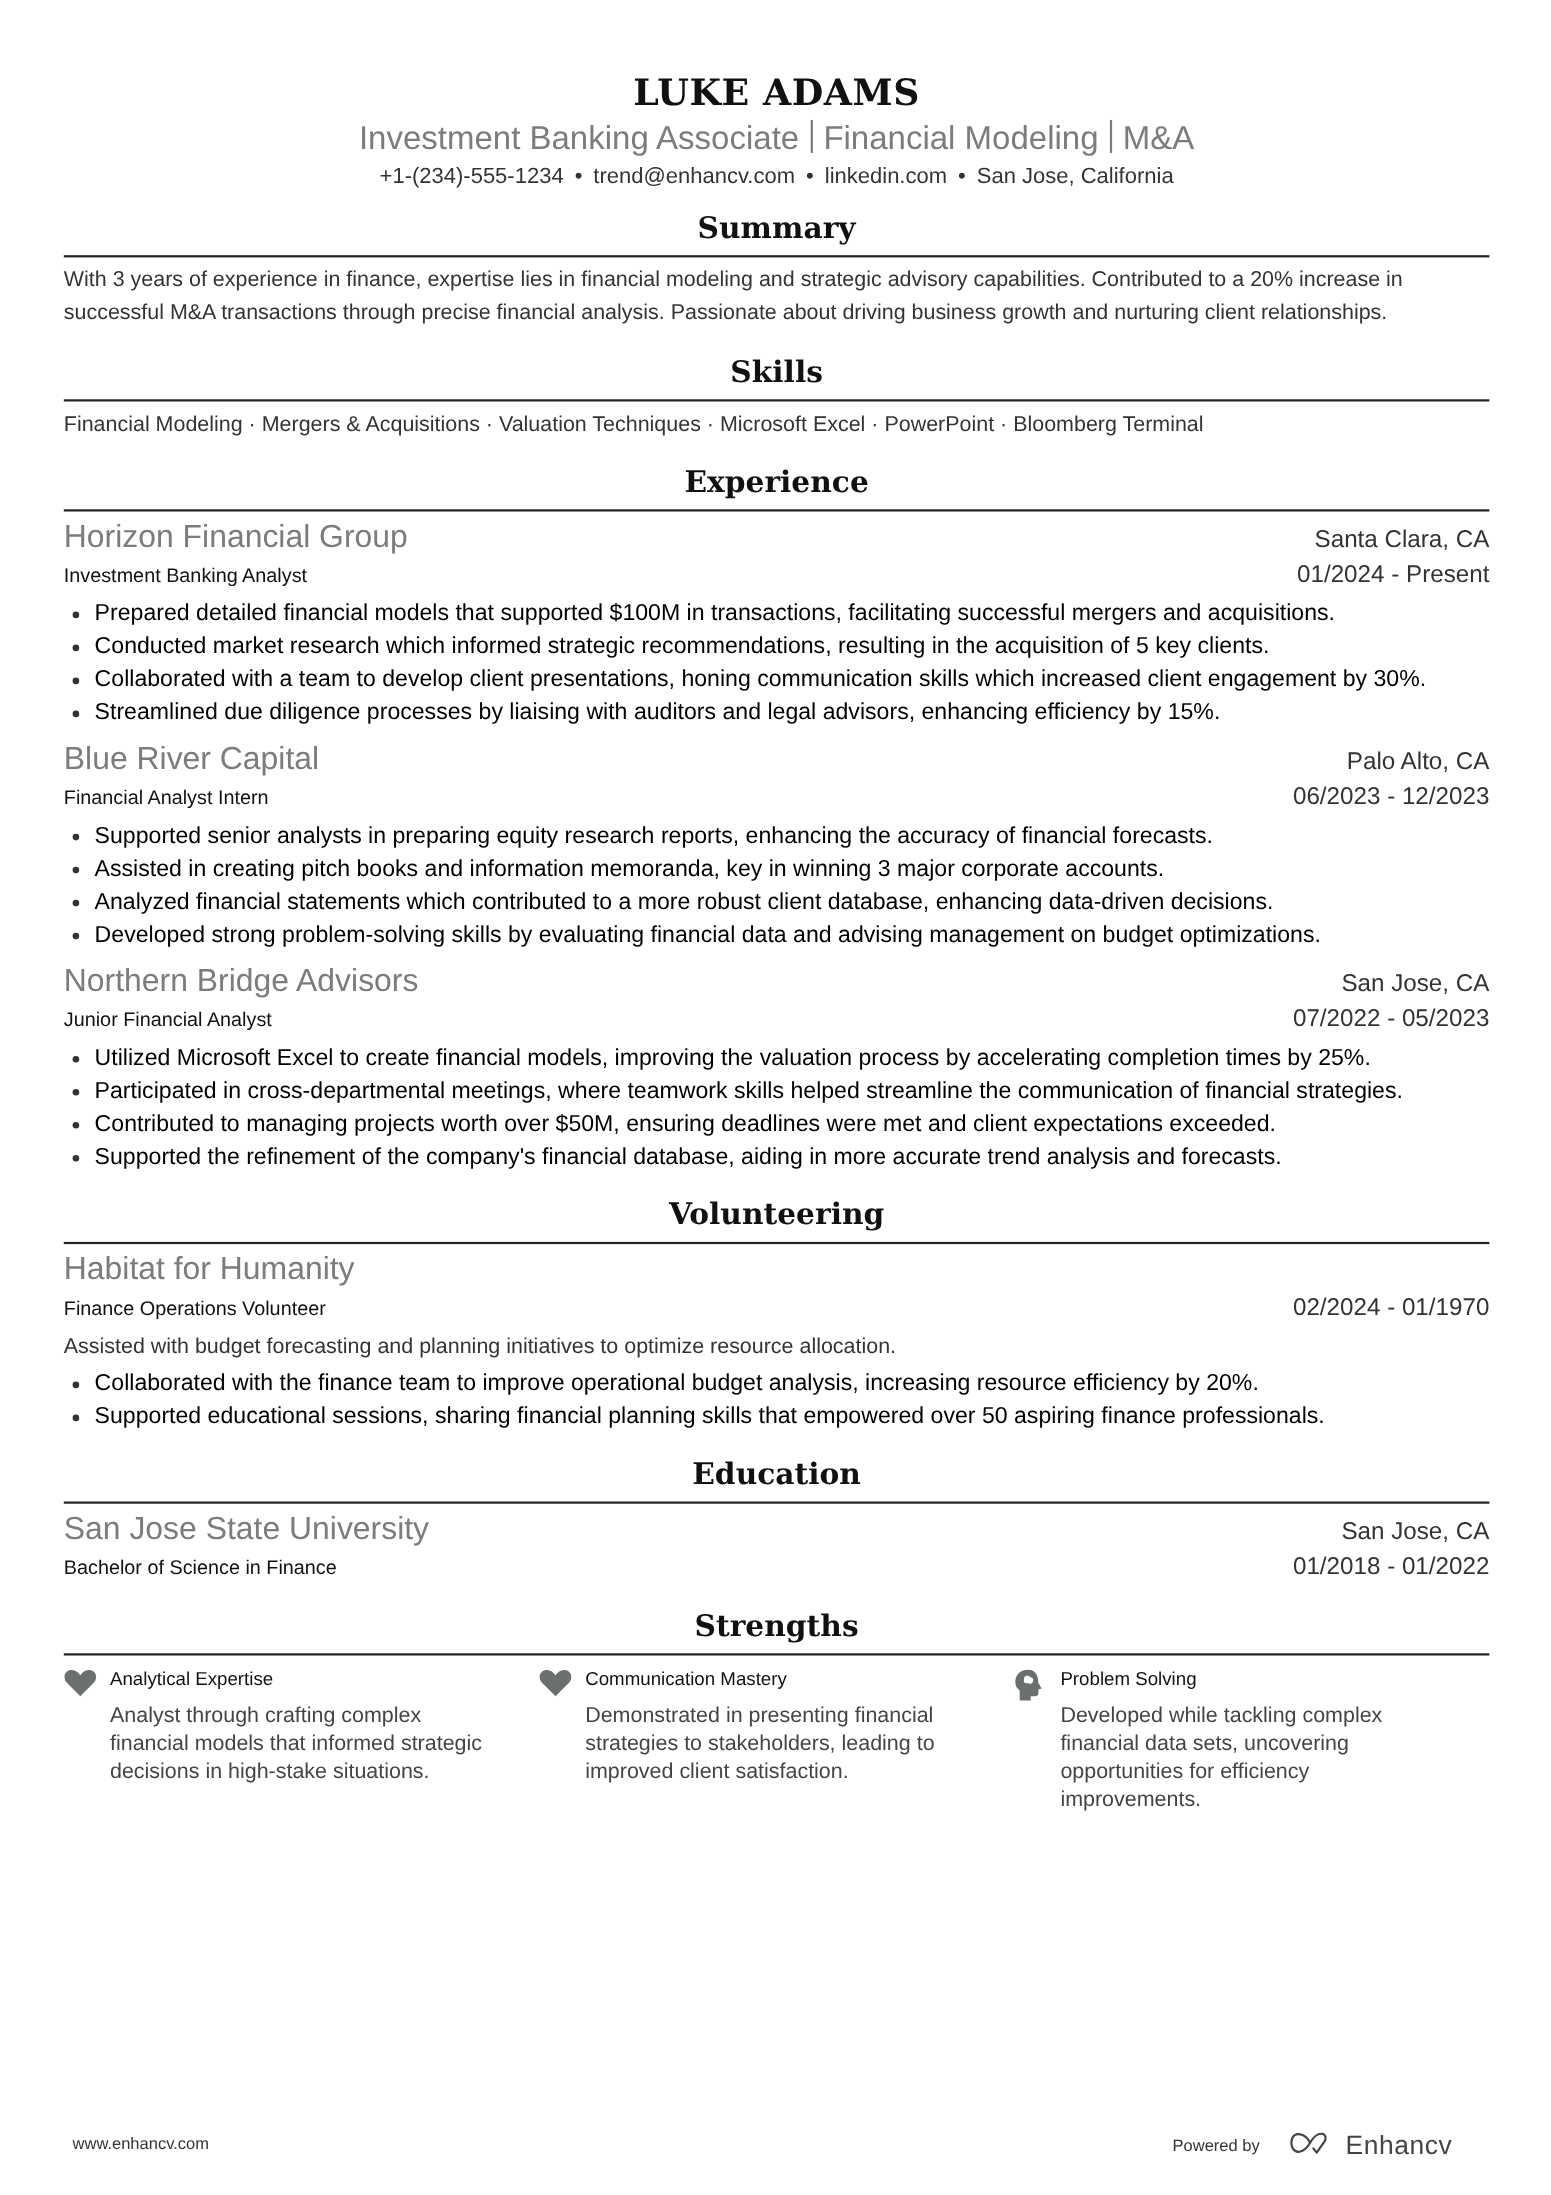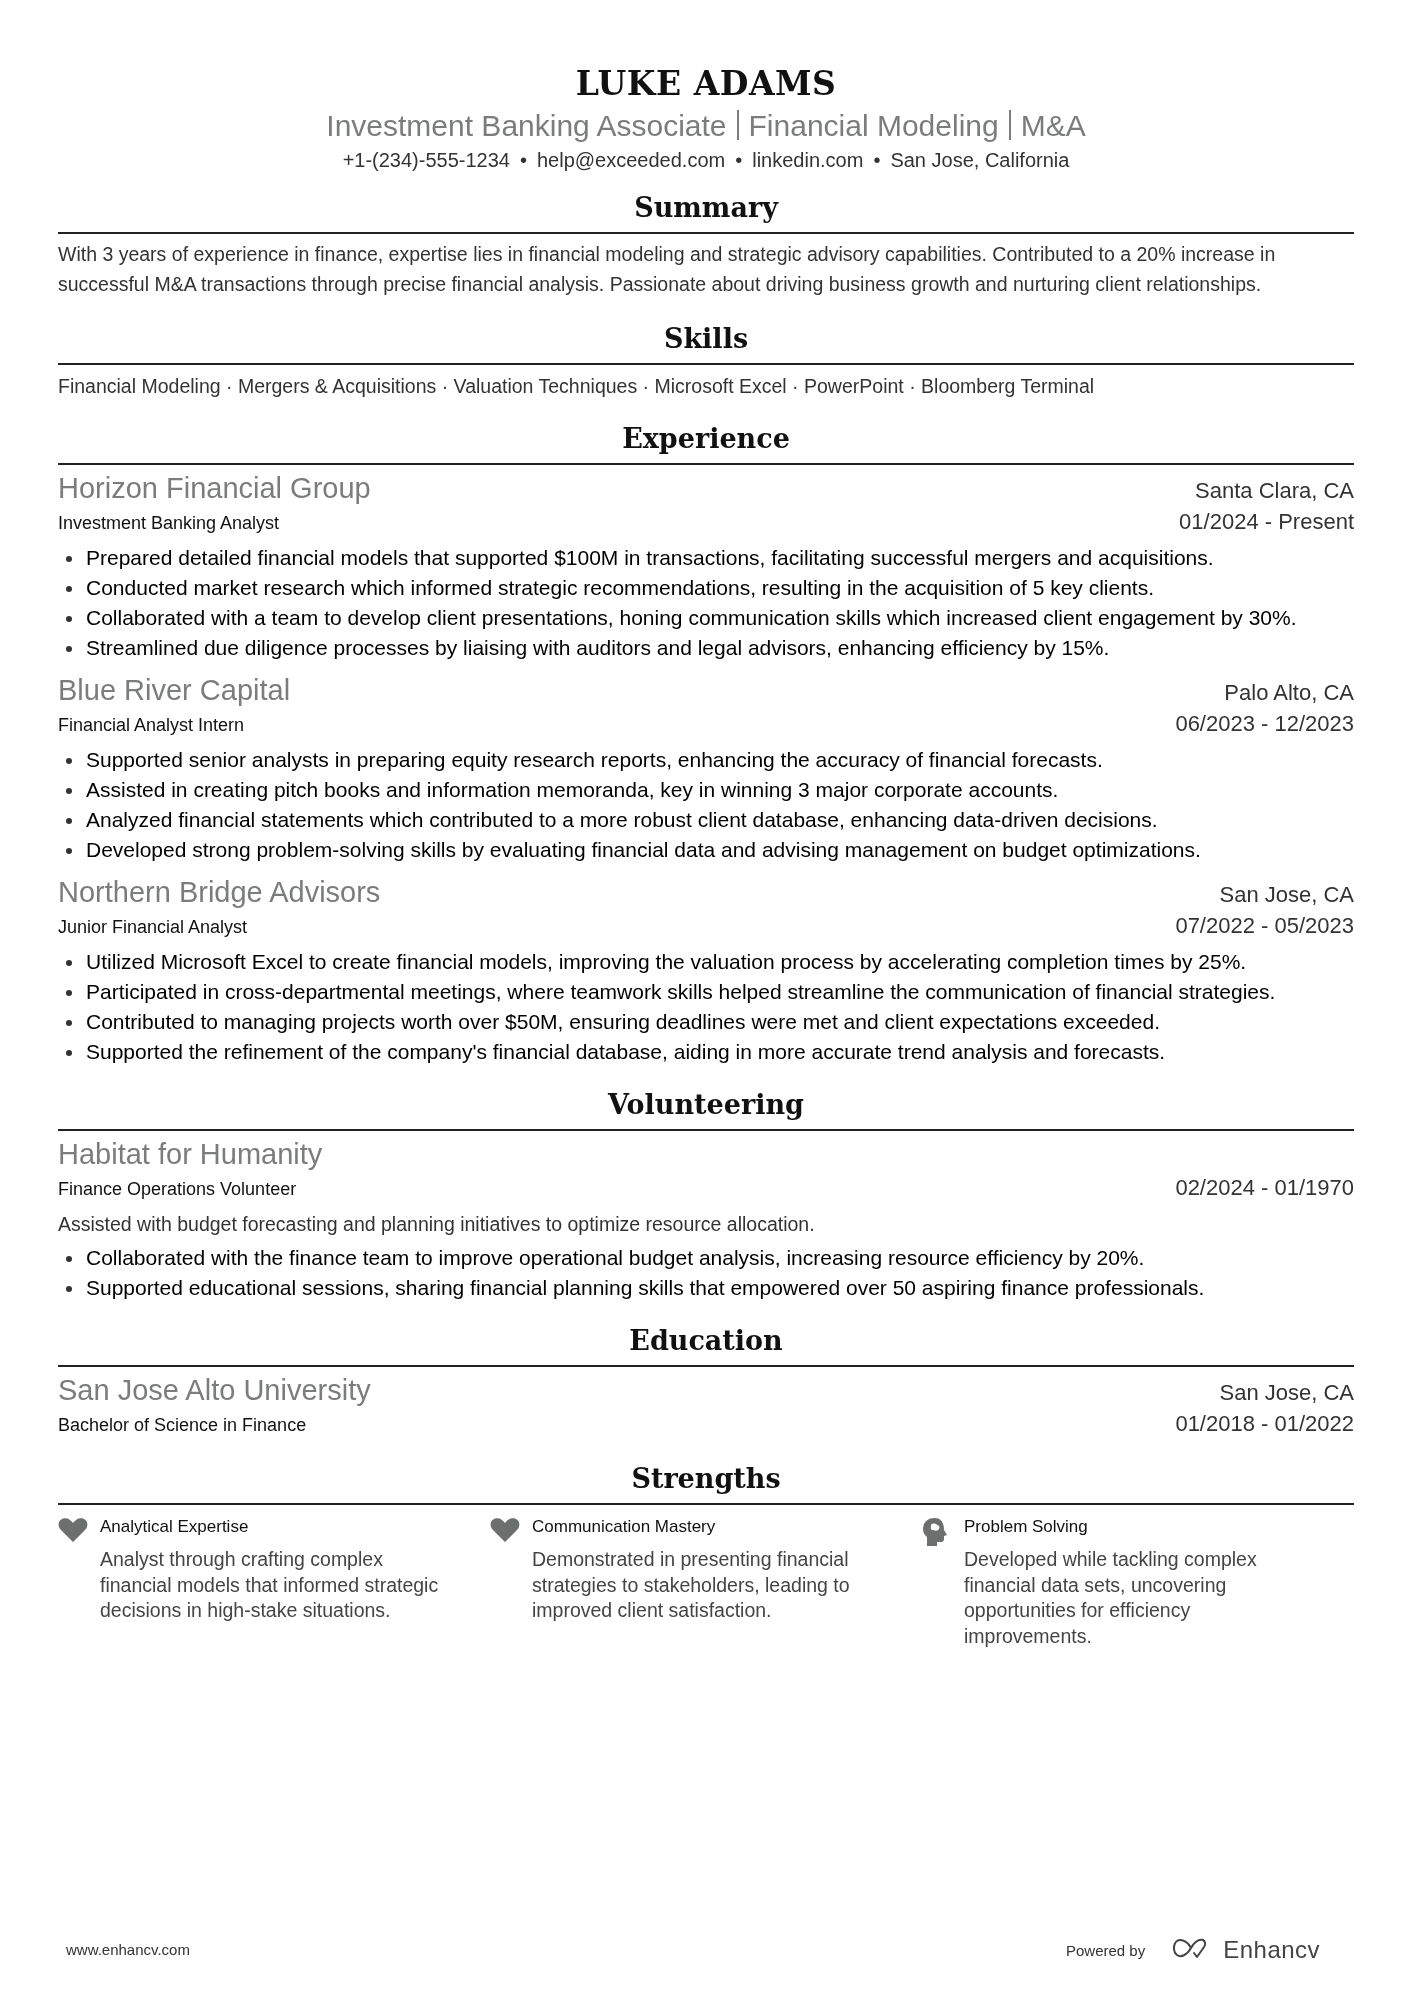--- a/index.html
+++ b/index.html
@@ -49,21 +49,21 @@
 <body>
 
 <div class="page">
 
   <div class="header">
     <div class="name">LUKE ADAMS</div>
     <div class="headline">
       <span>Investment Banking Associate</span><span class="sep"></span><span>Financial Modeling</span><span class="sep"></span><span>M&amp;A</span>
     </div>
     <div class="contacts">
-      <span>+1-(234)-555-1234</span><span class="dot">•</span><span>help@exceeded.com</span><span class="dot">•</span><span>linkedin.com</span><span class="dot">•</span><span>San Jose, California</span>
+      <span>+1-(234)-555-1234</span><span class="dot">•</span><span>trend@enhancv.com</span><span class="dot">•</span><span>linkedin.com</span><span class="dot">•</span><span>San Jose, California</span>
     </div>
   </div>
 
   <div class="section" style="margin-top:16px;">
     <div class="section-title">Summary</div>
     <div class="section-rule"></div>
     <div class="summary-text">With 3 years of experience in finance, expertise lies in financial modeling and strategic advisory capabilities. Contributed to a 20% increase in successful M&amp;A transactions through precise financial analysis. Passionate about driving business growth and nurturing client relationships.</div>
   </div>
 
   <div class="section" style="margin-top:22px;">
@@ -145,21 +145,21 @@
         <li>Supported educational sessions, sharing financial planning skills that empowered over 50 aspiring finance professionals.</li>
       </ul>
     </div>
   </div>
 
   <div class="section" style="margin-top:20px;">
     <div class="section-title">Education</div>
     <div class="section-rule" style="margin-bottom:2px;"></div>
     <div class="entry">
       <div class="entry-row">
-        <span class="company">San Jose Alto University</span>
+        <span class="company">San Jose State University</span>
         <span class="location">San Jose, CA</span>
       </div>
       <div class="entry-row">
         <span class="role">Bachelor of Science in Finance</span>
         <span class="dates">01/2018 - 01/2022</span>
       </div>
     </div>
   </div>
 
   <div class="section" style="margin-top:20px;">

